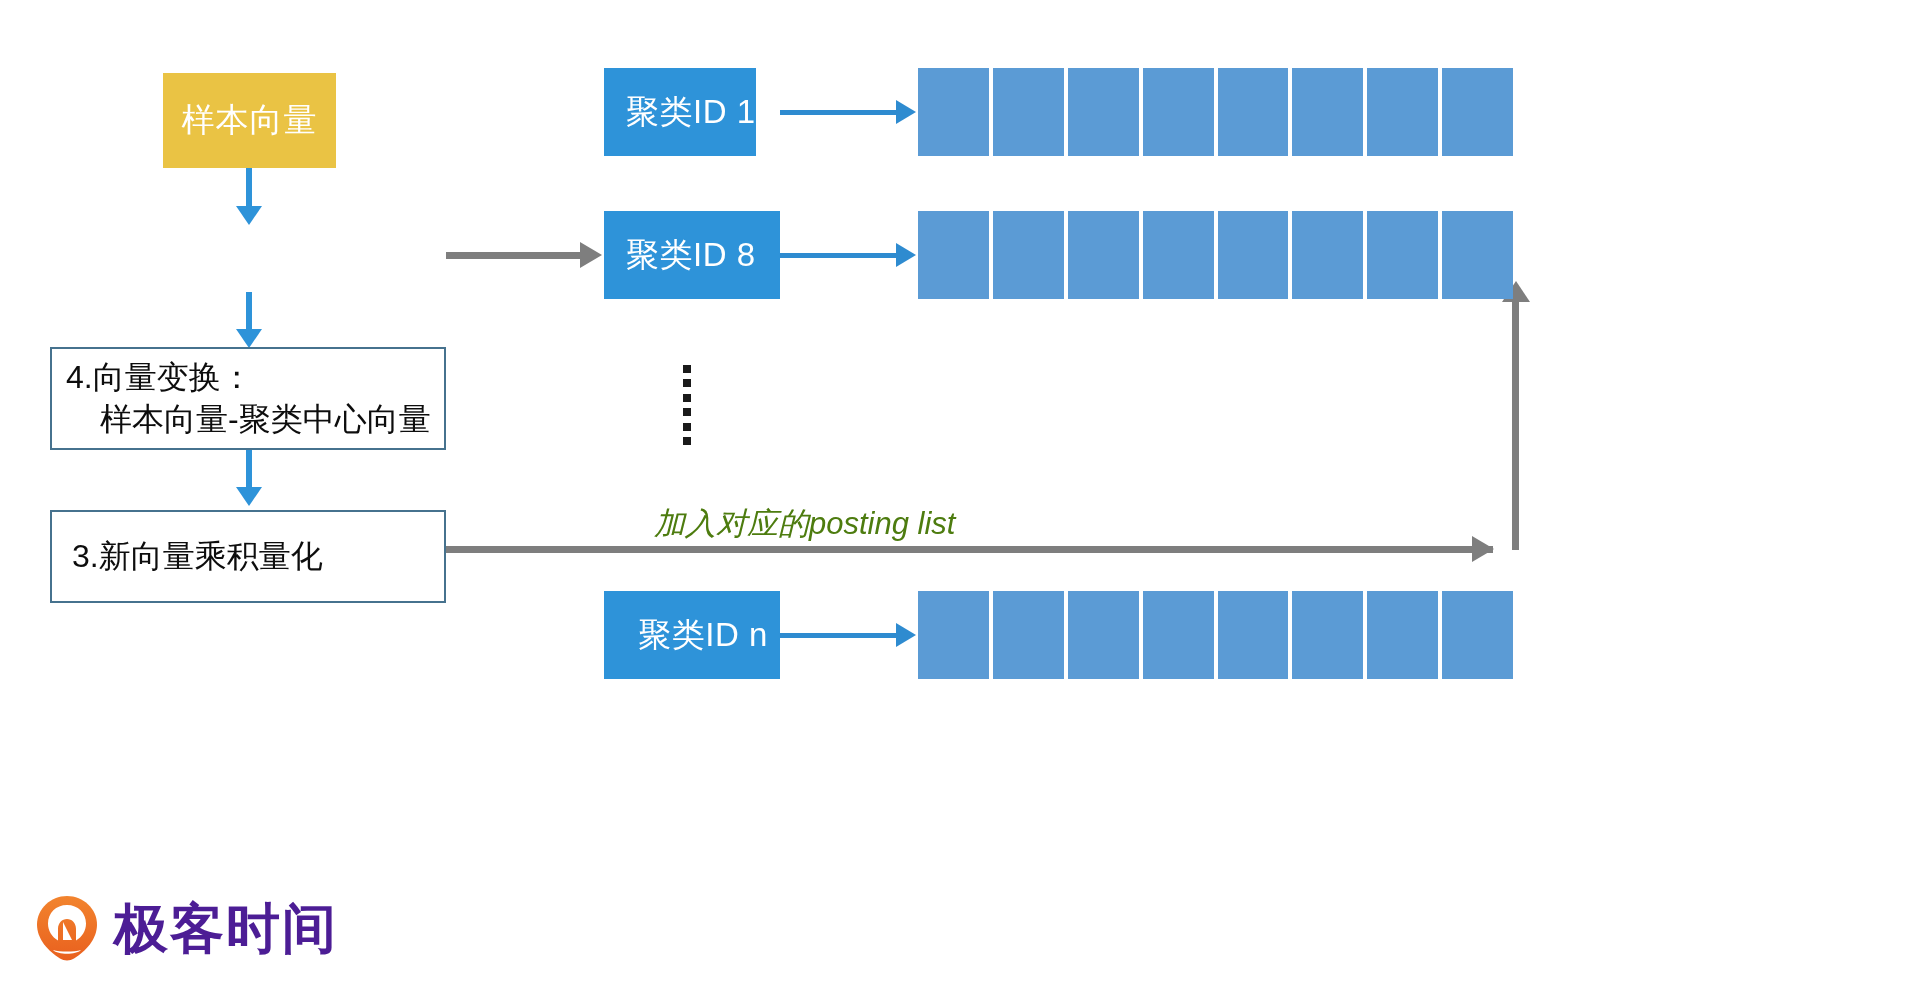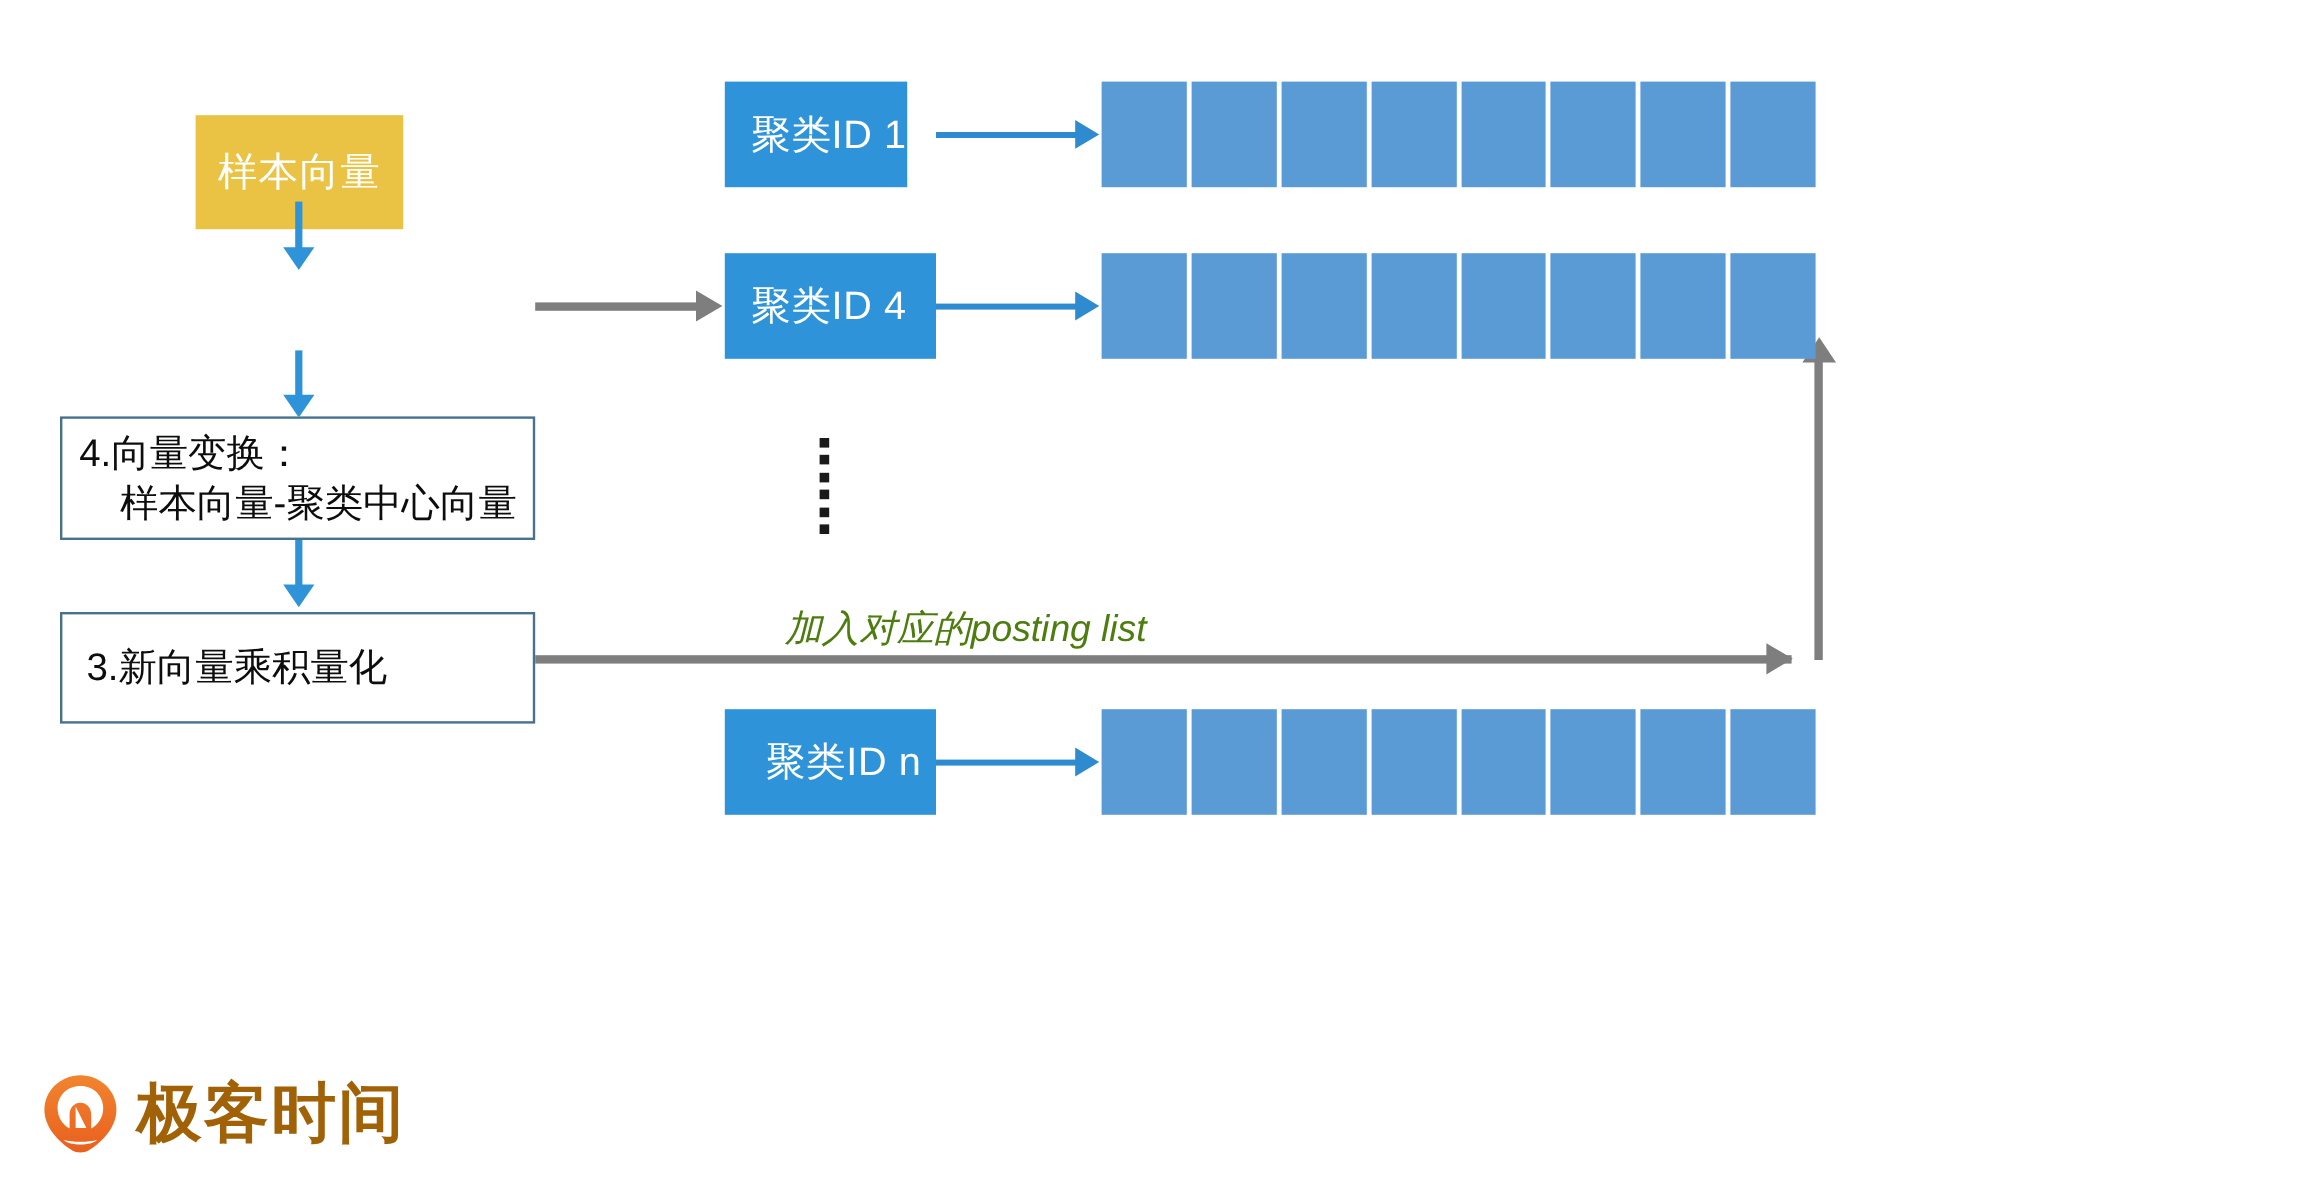--- a/index.html
+++ b/index.html
@@ -25,21 +25,20 @@
 
   
   .src-box {
     background: #EAC344;
     color: #ffffff;
     display: flex;
     align-items: center;
     justify-content: center;
     font-size: 33px;
     letter-spacing: 1px;
-    margin-top: 23px;
   }
   .step-box {
     background: #ffffff;
     border: 2px solid #46728E;
     display: flex;
     flex-direction: column;
     justify-content: center;
     padding-left: 14px;
     color: #0d0d0d;
     font-size: 32px;
@@ -119,21 +118,21 @@
     color: #4d7c0f;
     white-space: nowrap;
     font-style: italic;
   }
 
   
   .logo-wrap { display: flex; align-items: center; gap: 16px; }
   .logo-text {
     font-size: 54px;
     font-weight: bold;
-    color: #a16207;
+    color: #4c1d95;
     letter-spacing: 2px;
     line-height: 1;
   }
 </style>
 </head>
 <body>
 
 <div id="canvas">
 
   <div class="abs src-box" style="left:163px; top:73px; width:173px; height:95px;">
@@ -179,21 +178,21 @@
     <div class="posting-cell"></div>
     <div class="posting-cell"></div>
     <div class="posting-cell"></div>
     <div class="posting-cell"></div>
     <div class="posting-cell"></div>
     <div class="posting-cell"></div>
     <div class="posting-cell"></div>
   </div>
 
   <div class="abs cluster-box" style="left:604px; top:211px; width:176px; height:88px;">
-    <span>聚类ID 4</span>
+    <span>聚类ID 8</span>
   </div>
   <div class="abs hline-blue" style="left:780px; top:253px; width:118px; height:5px;"></div>
   <div class="abs arrow-right-blue" style="left:896px; top:243px;"></div>
   <div class="abs posting-list" style="left:918px; top:211px; width:595px; height:88px;">
     <div class="posting-cell"></div>
     <div class="posting-cell"></div>
     <div class="posting-cell"></div>
     <div class="posting-cell"></div>
     <div class="posting-cell"></div>
     <div class="posting-cell"></div>

